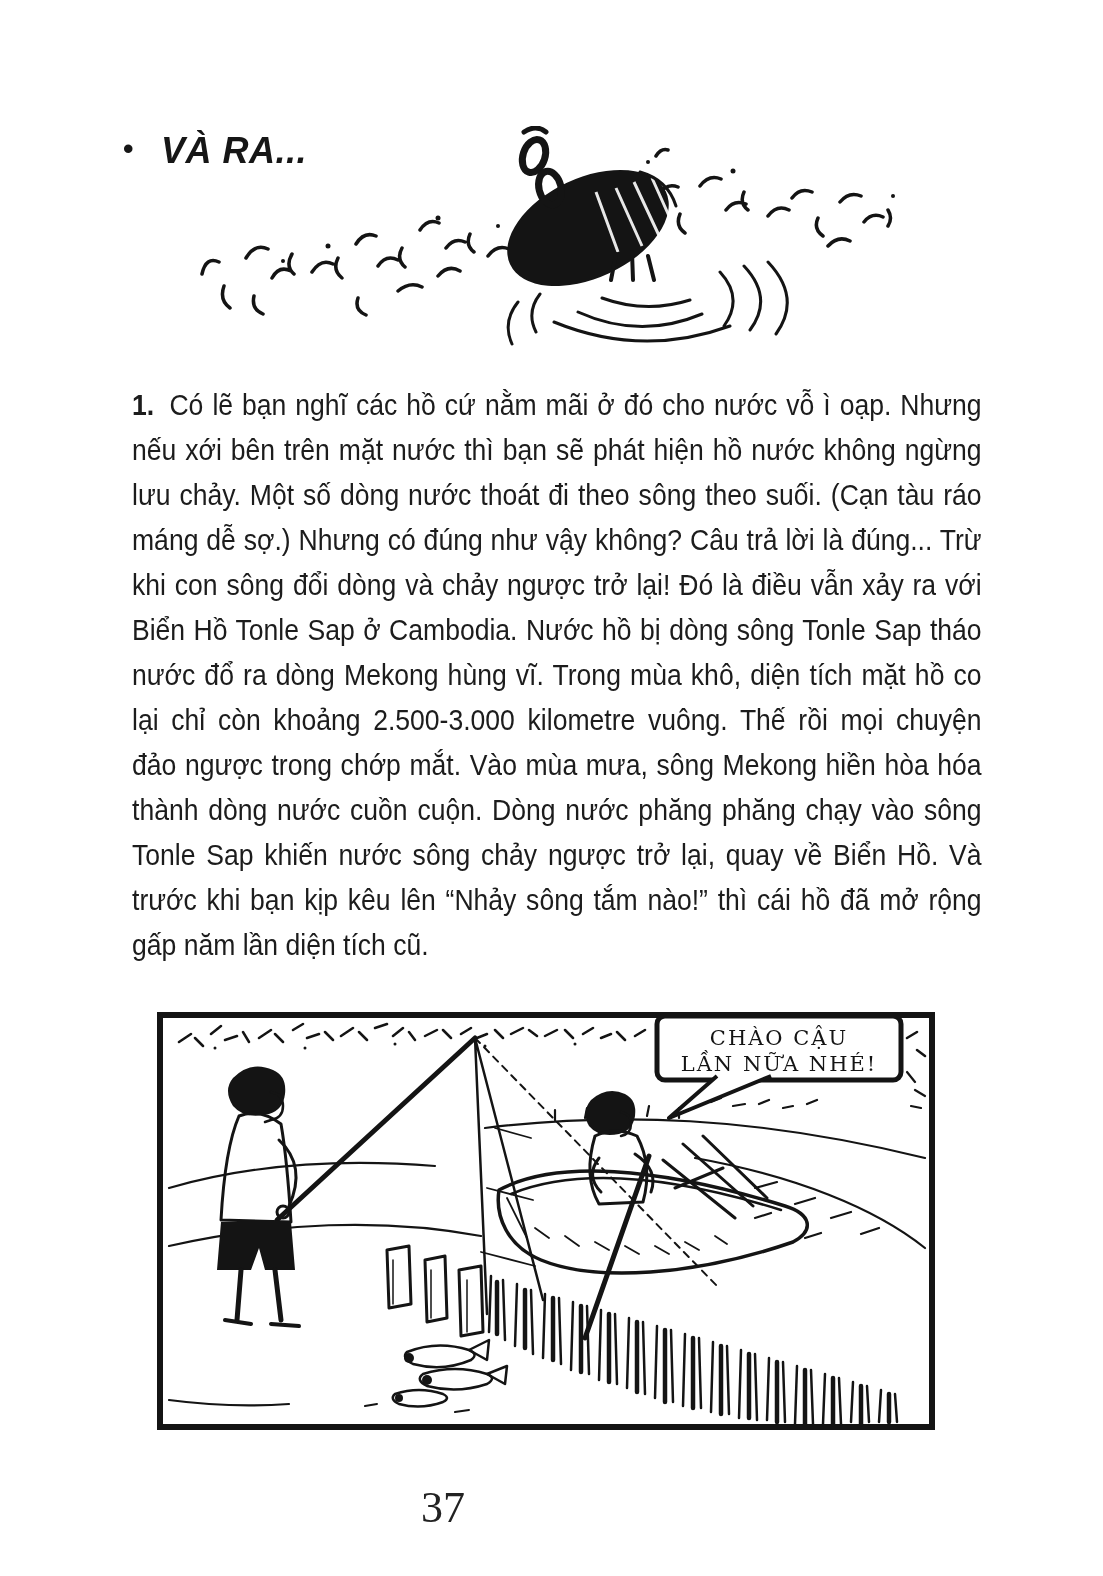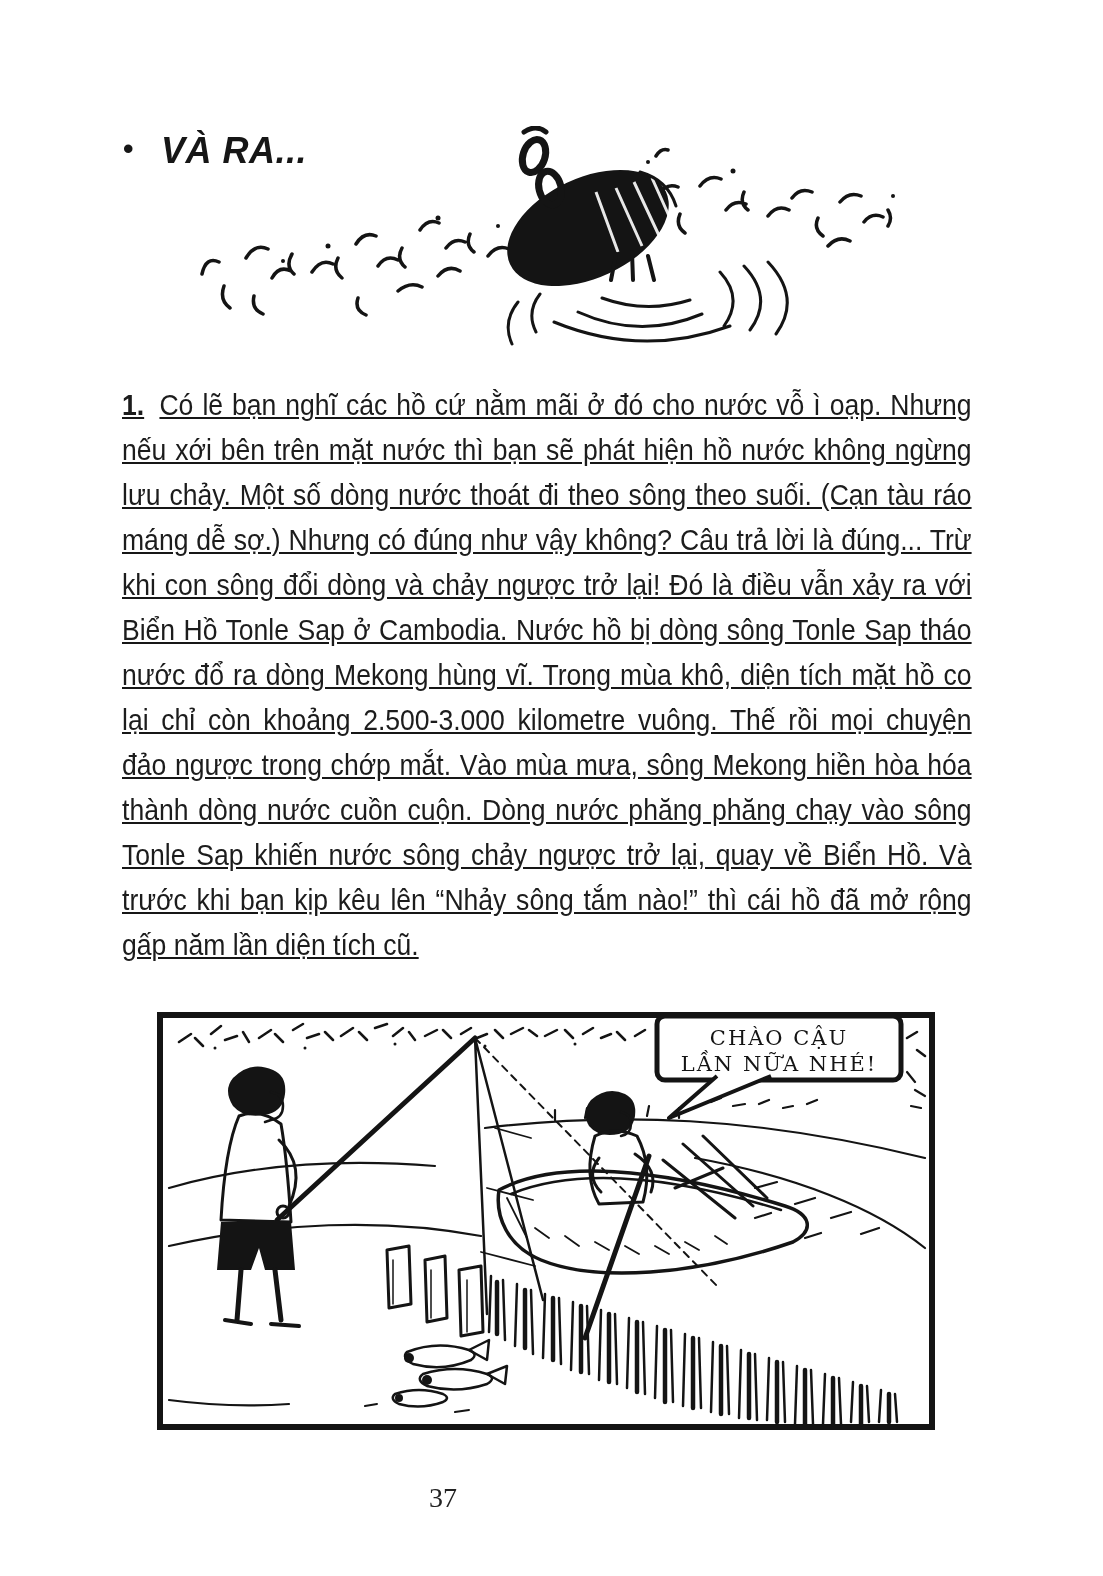--- a/index.html
+++ b/index.html
@@ -6,36 +6,36 @@
   .page{
     position:relative;width:1103px;height:1576px;background:#fff;overflow:hidden;
     font-family:"Liberation Sans","DejaVu Sans",sans-serif;color:#161616;
   }
   .heading{
     position:absolute;left:123px;top:130px;display:flex;align-items:center;gap:27px;
     font-weight:bold;font-style:italic;font-size:36px;letter-spacing:.5px;color:#161616;
   }
   .heading .bullet{font-style:normal;font-size:30px;transform:translateY(-2px);}
   .illus-top{position:absolute;left:188px;top:126px;}
-  .para{position:absolute;left:122px;top:382px;width:850px;text-decoration:underline;}
+  .para{position:absolute;left:132px;top:382px;width:850px;}
   .para-line{
     width:944px;transform:scaleX(0.9);transform-origin:0 50%;
     font-size:29.5px;line-height:45px;height:45px;
     text-align:justify;text-align-last:justify;color:#1c1c1c;
   }
   .para-line.last{text-align-last:left;}
   .para-num{font-weight:bold;margin-right:17px;}
   .illus-bottom{position:absolute;left:155px;top:1008px;}
   .bubble-text{
     font-family:"DejaVu Serif","Liberation Serif",serif;
     font-size:21px;letter-spacing:2px;fill:#141414;
   }
   .page-number{
     position:absolute;top:1482px;left:0;width:886px;text-align:center;
-    font-family:"Liberation Serif","DejaVu Serif",serif;font-size:28px;color:#222;
+    font-family:"Liberation Serif","DejaVu Serif",serif;font-size:44px;color:#222;
   }
   .ink{stroke:#141414;fill:none;stroke-linecap:round;stroke-linejoin:round;}
 </style>
 </head>
 <body>
 
 <div class="page">
 
   <div class="heading">
     <span class="bullet">•</span>

